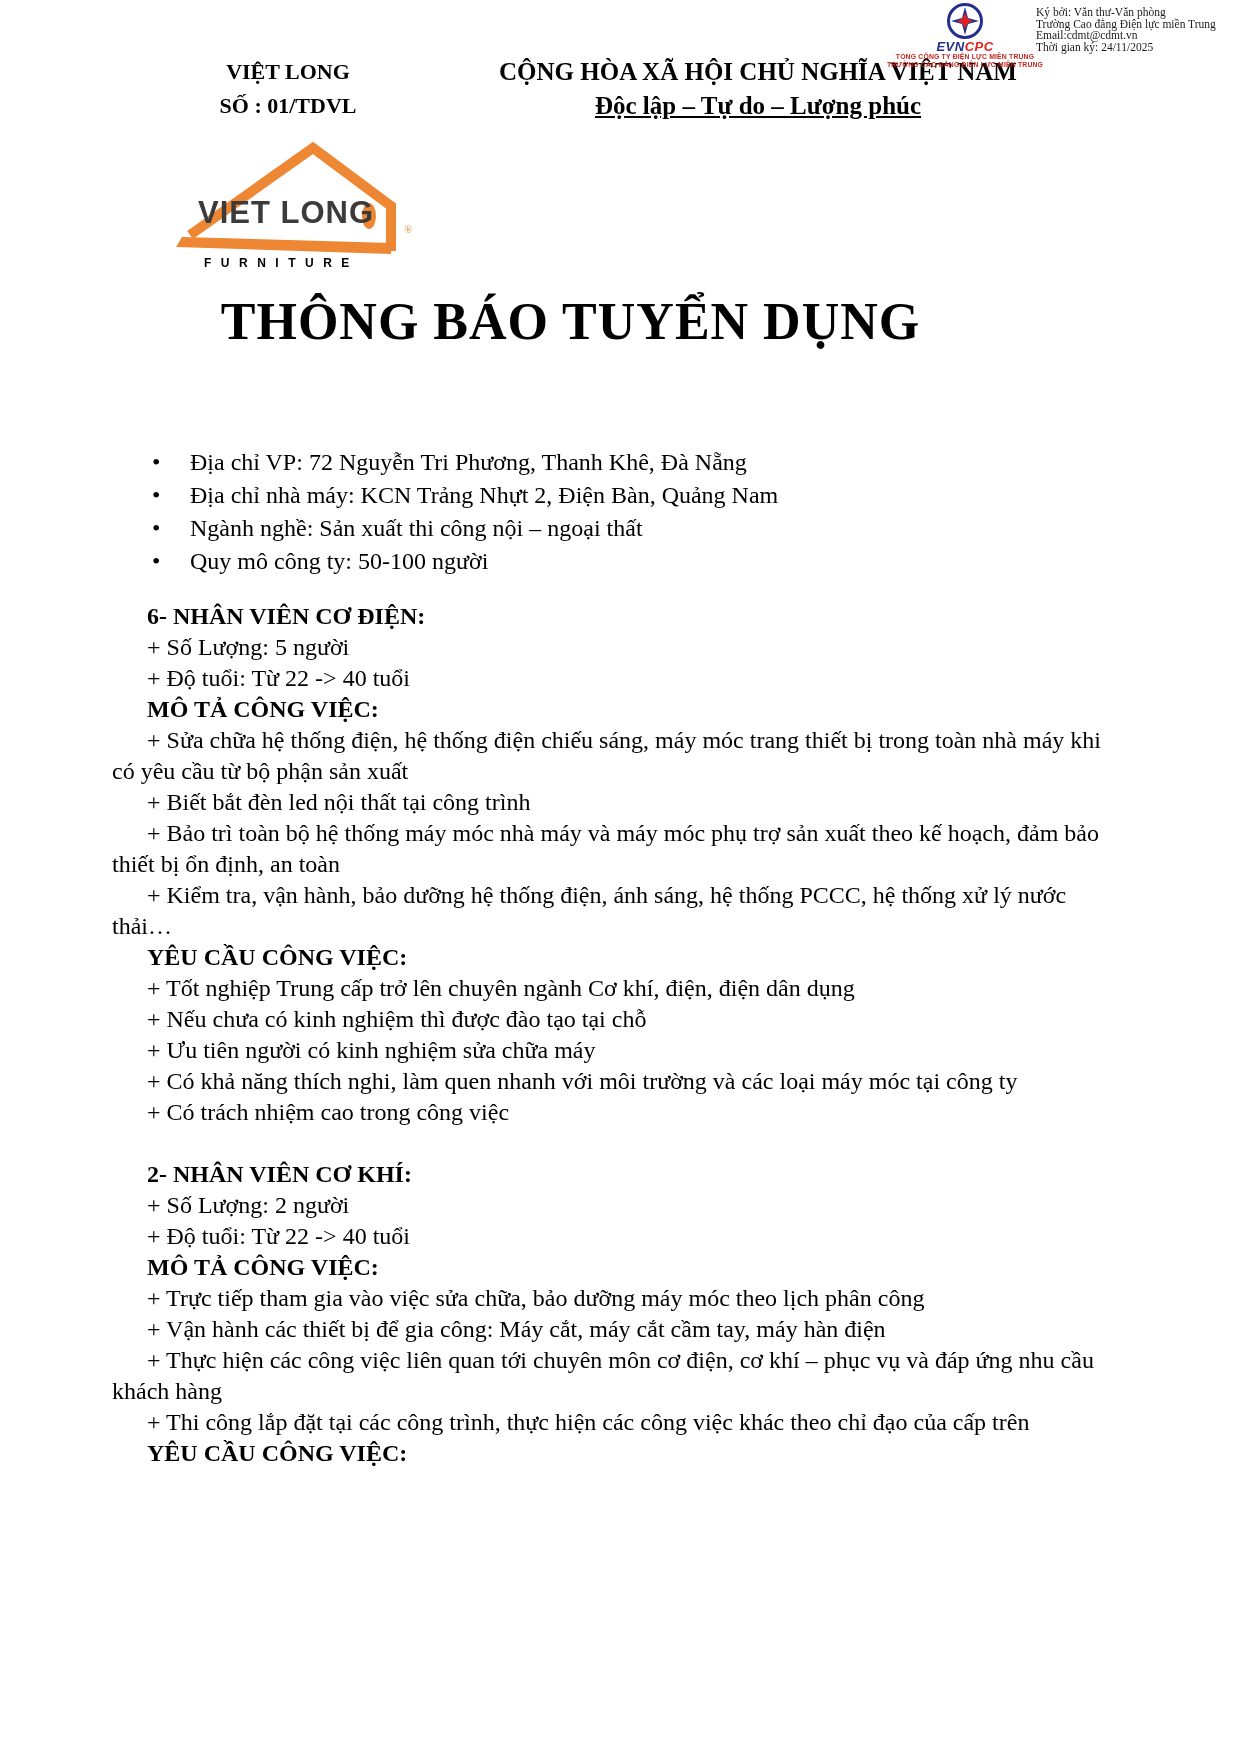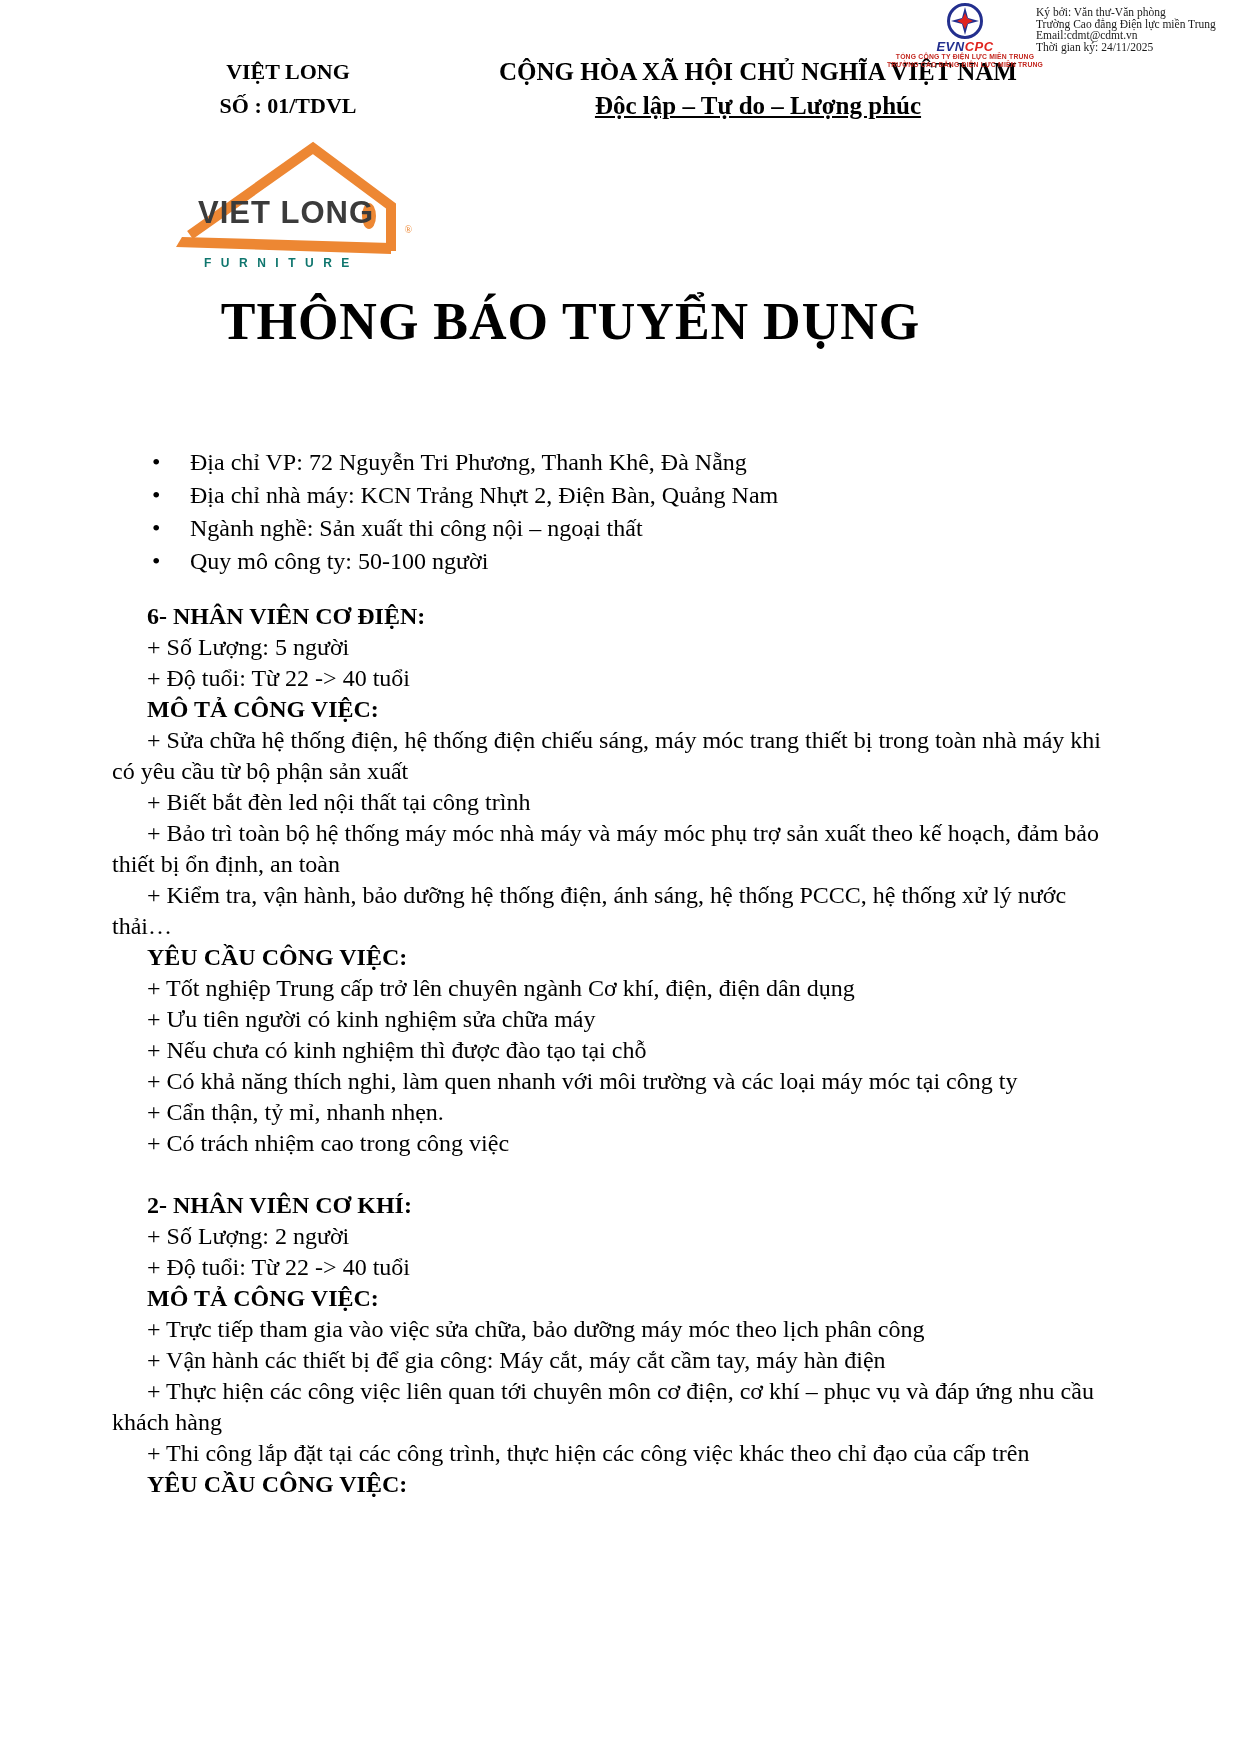--- a/index.html
+++ b/index.html
@@ -26,21 +26,21 @@
   
   .header-row{display:flex;padding-top:55px;}
   .header-left{width:360px;margin-left:108px;text-align:center;font-weight:bold;font-size:22px;line-height:34px;}
   .header-right{width:540px;margin-left:20px;text-align:center;font-weight:bold;font-size:25px;line-height:34px;}
   .header-right .motto{text-decoration:underline;font-size:25px;}
 
   
   .logo{position:absolute;left:176px;top:138px;width:228px;height:132px;}
   .logo svg{position:absolute;left:0;top:0;}
   .logo-name{position:absolute;left:22px;top:57px;font-family:"Liberation Sans",sans-serif;font-weight:bold;font-size:31px;letter-spacing:1px;color:#3b3b3b;white-space:nowrap;}
-  .logo-sub{position:absolute;left:28px;bottom:0px;font-family:"Liberation Sans",sans-serif;font-weight:bold;font-size:12px;letter-spacing:9.5px;color:#0f766e;white-space:nowrap;}
+  .logo-sub{position:absolute;left:28px;bottom:0px;font-family:"Liberation Sans",sans-serif;font-weight:bold;font-size:12px;letter-spacing:9.5px;color:#000000;white-space:nowrap;}
   .logo-reg{position:absolute;right:-8px;top:86px;font-size:10px;color:#ED8733;}
 
   
   .doc-title{margin-top:170px;margin-right:100px;text-align:center;font-weight:bold;font-size:52px;line-height:58px;letter-spacing:1px;}
 
   
   .intro{list-style:none;margin:95px 0 0 112px;padding:0;font-size:24px;line-height:33px;}
   .intro li{position:relative;padding-left:78px;}
   .intro li::before{content:"•";position:absolute;left:40px;top:0;font-size:24px;}
 
@@ -113,24 +113,23 @@
     <p class="b-heading">6- NHÂN VIÊN CƠ ĐIỆN:</p>
       <p>+ Số Lượng: 5 người</p>
       <p>+ Độ tuổi: Từ 22 -&gt; 40 tuổi</p>
       <p class="b-heading">MÔ TẢ CÔNG VIỆC:</p>
       <p>+ Sửa chữa hệ thống điện, hệ thống điện chiếu sáng, máy móc trang thiết bị trong toàn nhà máy khi có yêu cầu từ bộ phận sản xuất</p>
       <p>+ Biết bắt đèn led nội thất tại công trình</p>
       <p>+ Bảo trì toàn bộ hệ thống máy móc nhà máy và máy móc phụ trợ sản xuất theo kế hoạch, đảm bảo thiết bị ổn định, an toàn</p>
       <p>+ Kiểm tra, vận hành, bảo dưỡng hệ thống điện, ánh sáng, hệ thống PCCC, hệ thống xử lý nước thải…</p>
       <p class="b-heading">YÊU CẦU CÔNG VIỆC:</p>
       <p>+ Tốt nghiệp Trung cấp trở lên chuyên ngành Cơ khí, điện, điện dân dụng</p>
+      <p>+ Nếu chưa có kinh nghiệm thì được đào tạo tại chỗ</p>
       <p>+ Ưu tiên người có kinh nghiệm sửa chữa máy</p>
-      <p>+ Nếu chưa có kinh nghiệm thì được đào tạo tại chỗ</p>
       <p>+ Có khả năng thích nghi, làm quen nhanh với môi trường và các loại máy móc tại công ty</p>
-      <p>+ Cẩn thận, tỷ mỉ, nhanh nhẹn.</p>
       <p>+ Có trách nhiệm cao trong công việc</p>
       <p class="b-heading b-gap">2- NHÂN VIÊN CƠ KHÍ:</p>
       <p>+ Số Lượng: 2 người</p>
       <p>+ Độ tuổi: Từ 22 -&gt; 40 tuổi</p>
       <p class="b-heading">MÔ TẢ CÔNG VIỆC:</p>
       <p>+ Trực tiếp tham gia vào việc sửa chữa, bảo dưỡng máy móc theo lịch phân công</p>
       <p>+ Vận hành các thiết bị để gia công: Máy cắt, máy cắt cầm tay, máy hàn điện</p>
       <p>+ Thực hiện các công việc liên quan tới chuyên môn cơ điện, cơ khí – phục vụ và đáp ứng nhu cầu khách hàng</p>
       <p>+ Thi công lắp đặt tại các công trình, thực hiện các công việc khác theo chỉ đạo của cấp trên</p>
       <p class="b-heading">YÊU CẦU CÔNG VIỆC:</p>

